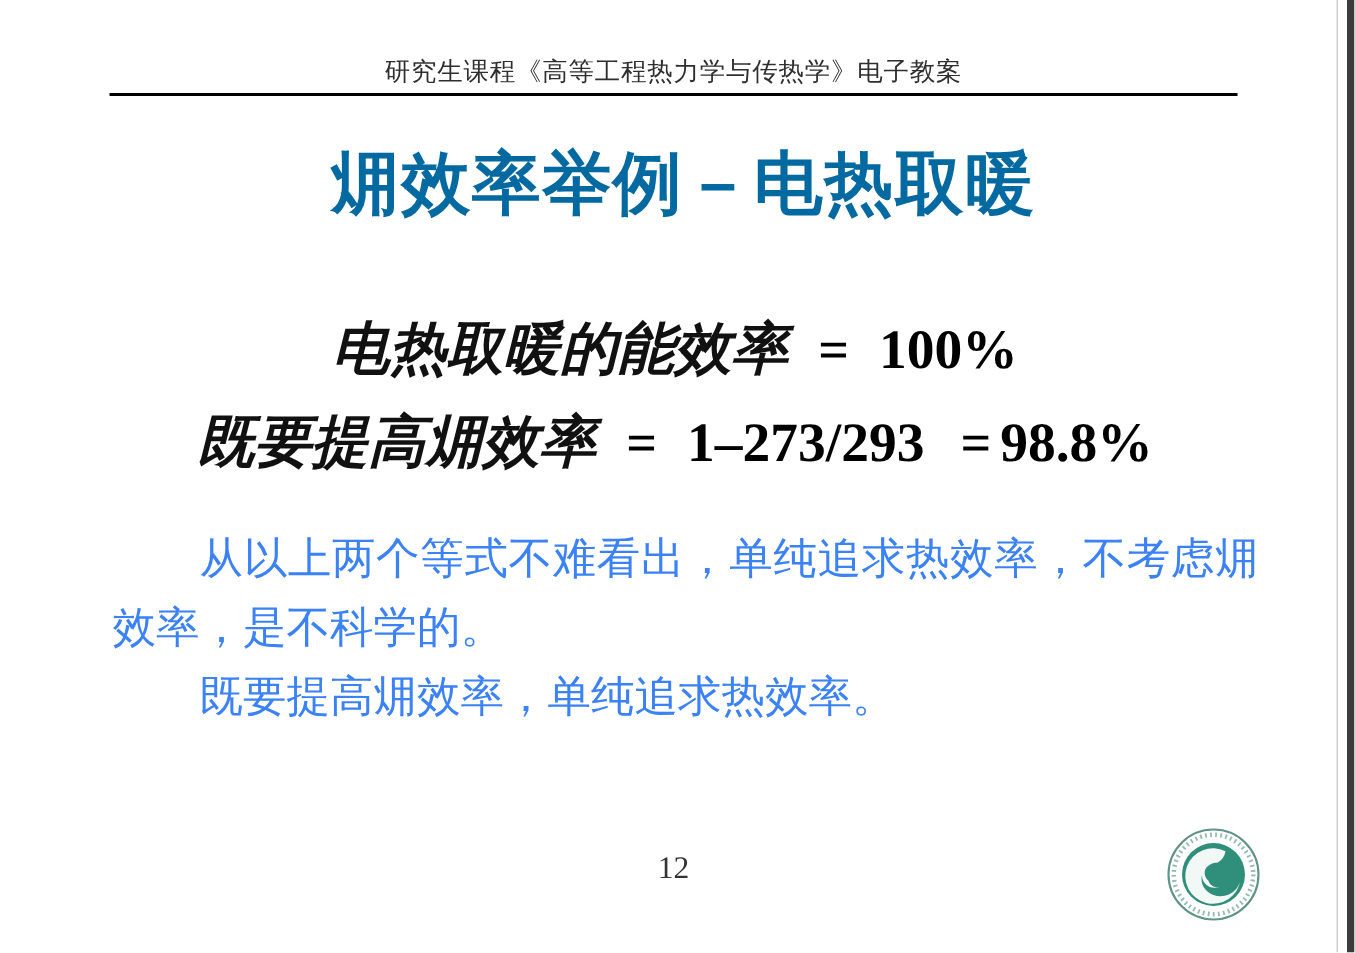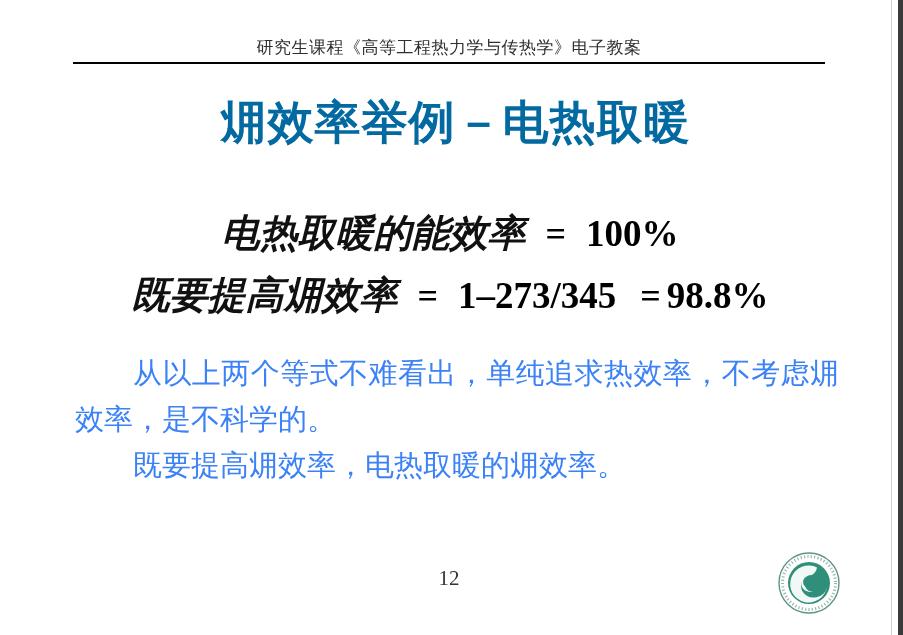--- a/index.html
+++ b/index.html
@@ -76,28 +76,28 @@
 
   <div class="equations">
     <div class="equation">
       <span class="eq-cjk">电热取暖的能效率</span>
       <span class="eq-sign">=</span>
       <span class="eq-num">100%</span>
     </div>
     <div class="equation">
       <span class="eq-cjk">既要提高㶲效率</span>
       <span class="eq-sign">=</span>
-      <span class="eq-num">1–273/345</span>
+      <span class="eq-num">1–273/293</span>
       <span class="eq-sign tight">=</span>
       <span class="eq-num">98.8%</span>
     </div>
   </div>
 
   <div class="body-block para p1">从以上两个等式不难看出，单纯追求热效率，不考虑㶲效率，是不科学的。</div>
-  <div class="body-block para p2">既要提高㶲效率，电热取暖的㶲效率。</div>
+  <div class="body-block para p2">既要提高㶲效率，单纯追求热效率。</div>
 
   <div class="page-number">12</div>
 
   <div class="logo">
     <svg viewBox="0 0 64 64" xmlns="http://www.w3.org/2000/svg">
       <circle cx="32" cy="33" r="30" fill="#ffffff" stroke="#5f9486" stroke-width="1.4"></circle>
       <circle cx="32" cy="33" r="26.5" fill="none" stroke="#7aa99c" stroke-width="3" stroke-dasharray="1.2 2.2" opacity="0.8"></circle>
       <circle cx="32" cy="33" r="21" fill="#2f8f7a"></circle>
       <path d="M 40 17.5
                a 18.5 18.5 0 1 0 10 19

